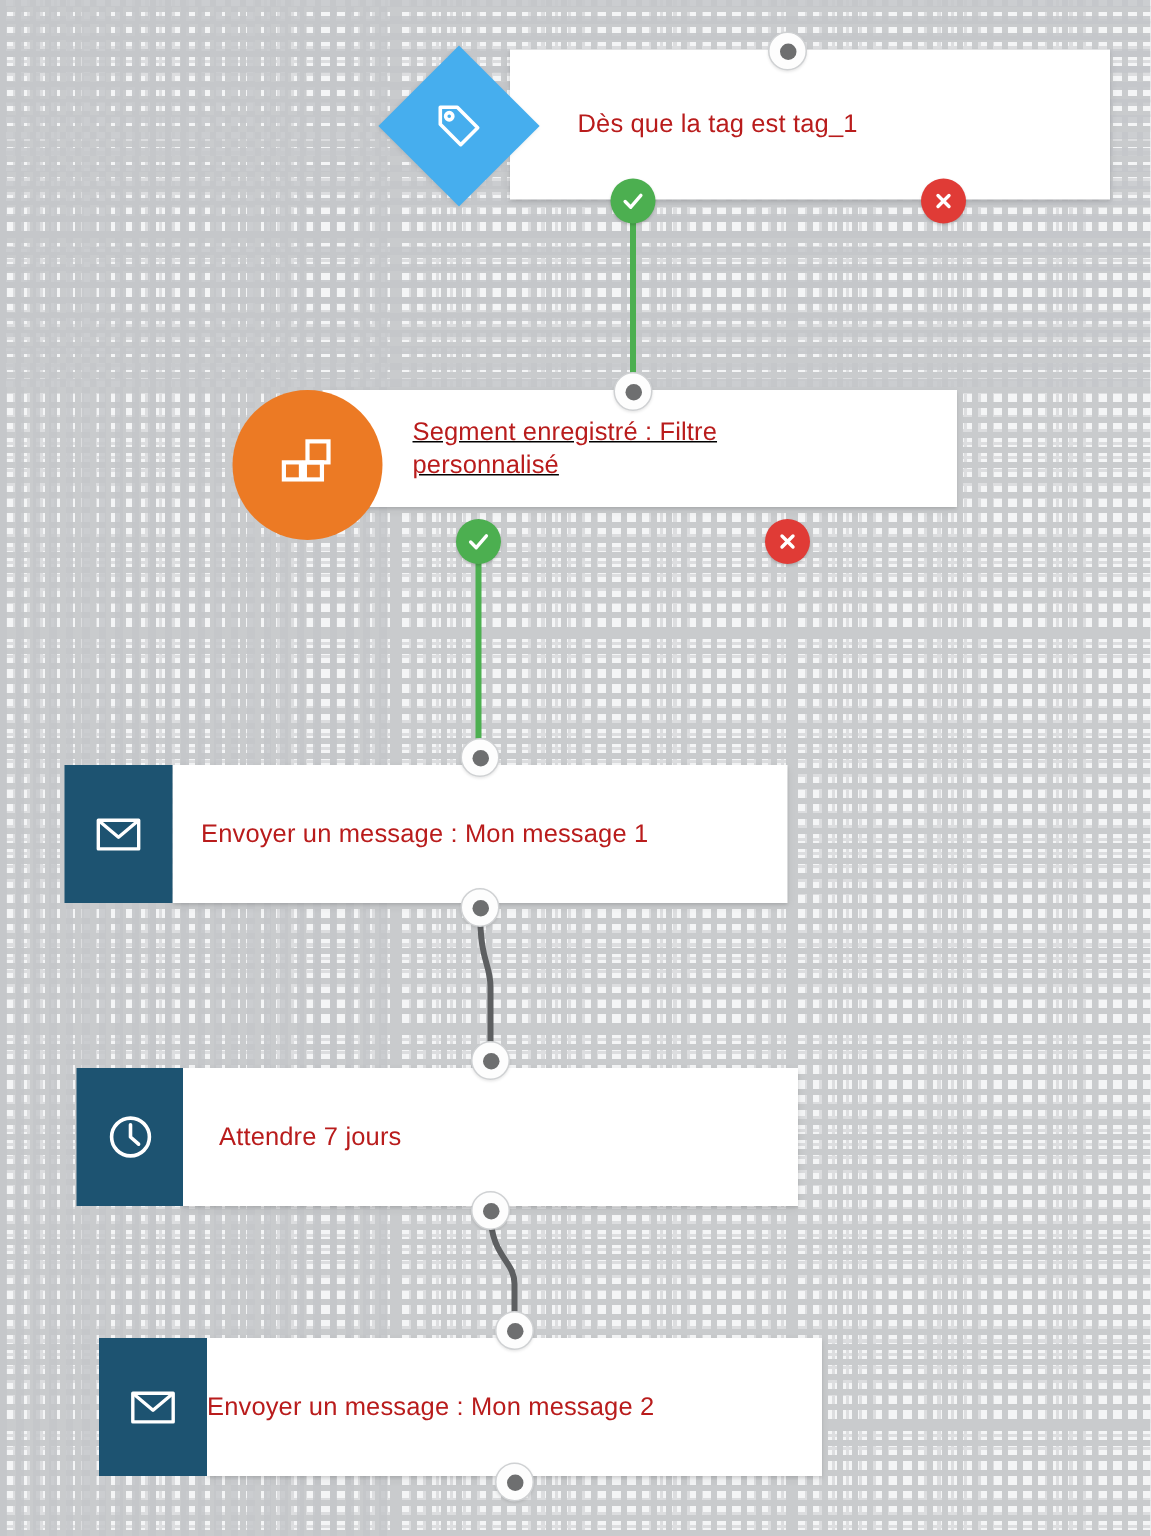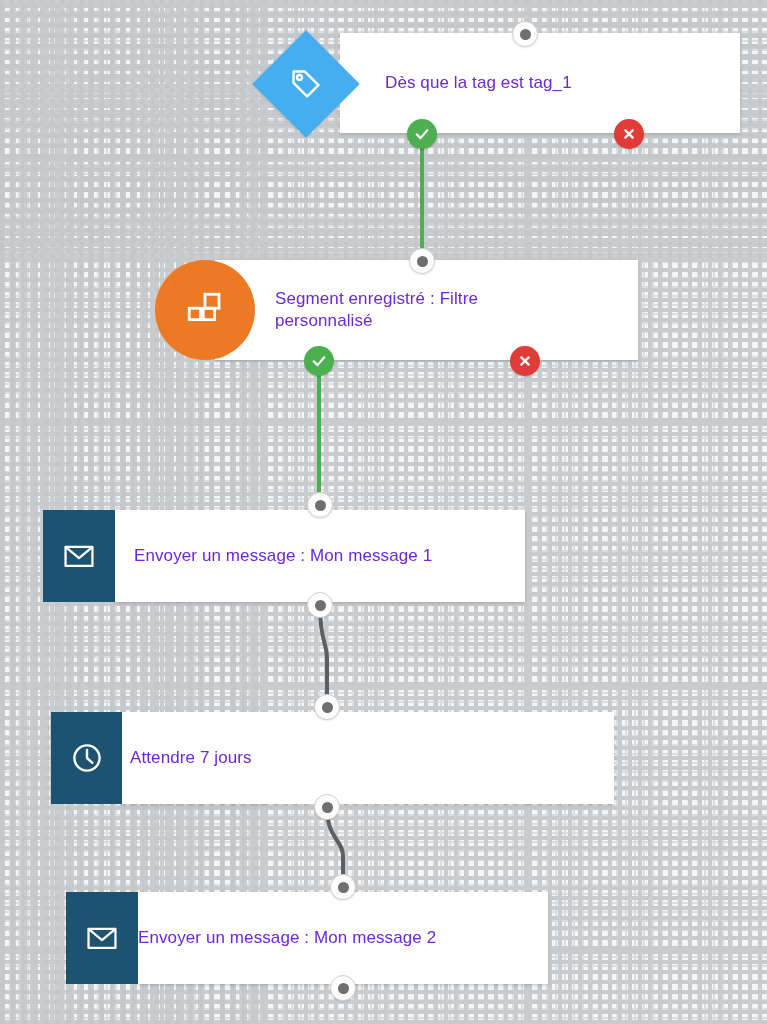--- a/index.html
+++ b/index.html
@@ -54,21 +54,21 @@
   }
   .card {
     position: absolute;
     background: #ffffff;
     box-shadow: 0 1px 2px rgba(0,0,0,.12), 0 2px 6px rgba(0,0,0,.07);
     display: flex;
     align-items: center;
     box-sizing: border-box;
   }
   .card-label {
-    color: #6d28d9;
+    color: #b91c1c;
     font-size: 17px;
     line-height: 22px;
     letter-spacing: .1px;
     white-space: pre-line;
   }
 
   
   .icon-diamond {
     position: absolute;
     background: #46aeee;
@@ -180,21 +180,21 @@
     </div>
 
     <div class="badge badge-fail" style="left:614px; top:119px;">
       <svg width="16" height="16" viewBox="0 0 24 24" fill="none" stroke="#ffffff" stroke-width="3.4" stroke-linecap="round">
         <path d="M6.5 6.5 L17.5 17.5 M17.5 6.5 L6.5 17.5"></path>
       </svg>
     </div>
   </div>
 
   <div class="node">
-    <div class="card" style="left:215px; top:260px; width:423px; height:100px; padding-left:60px;">
+    <div class="card" style="left:215px; top:260px; width:423px; height:78px; padding-left:60px;text-decoration:underline;">
       <span class="card-label">Segment enregistré : Filtre
 personnalisé</span>
     </div>
 
     <div class="icon-circle" style="left:155px; top:260px; width:100px; height:100px;">
       <svg width="42" height="42" viewBox="0 0 24 24" fill="none" stroke="#ffffff" stroke-width="1.6">
         <rect x="3" y="11" width="6.5" height="6.5"></rect>
         <rect x="11" y="11" width="6.5" height="6.5"></rect>
         <rect x="12" y="3" width="8" height="8"></rect>
       </svg>
@@ -225,21 +225,21 @@
         <rect x="2.5" y="5.5" width="19" height="13.5"></rect>
         <path d="M2.5 5.5 L12 13.5 L21.5 5.5"></path>
       </svg>
     </div>
 
     <div class="port" style="left:307px; top:492px;"></div>
     <div class="port" style="left:307px; top:592px;"></div>
   </div>
 
   <div class="node">
-    <div class="card" style="left:122px; top:712px; width:492px; height:92px; padding-left:8px;">
+    <div class="card" style="left:122px; top:712px; width:410px; height:92px; padding-left:24px;">
       <span class="card-label">Attendre 7 jours</span>
     </div>
 
     <div class="icon-square" style="left:51px; top:712px; width:71px; height:92px;">
       <svg width="36" height="36" viewBox="0 0 24 24" fill="none" stroke="#ffffff" stroke-width="1.6" stroke-linecap="round" stroke-linejoin="round">
         <circle cx="12" cy="12" r="8.4"></circle>
         <path d="M12 6.6 L12 12 L15.6 15.2"></path>
       </svg>
     </div>
 

